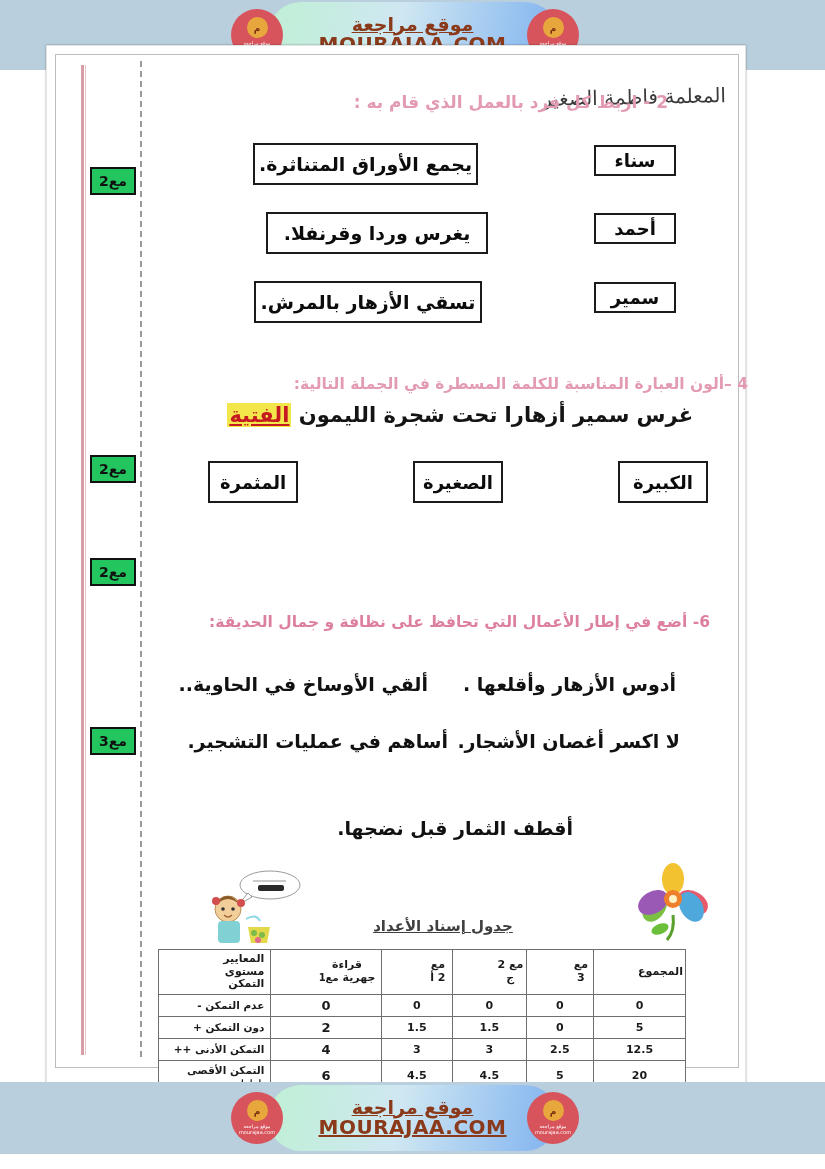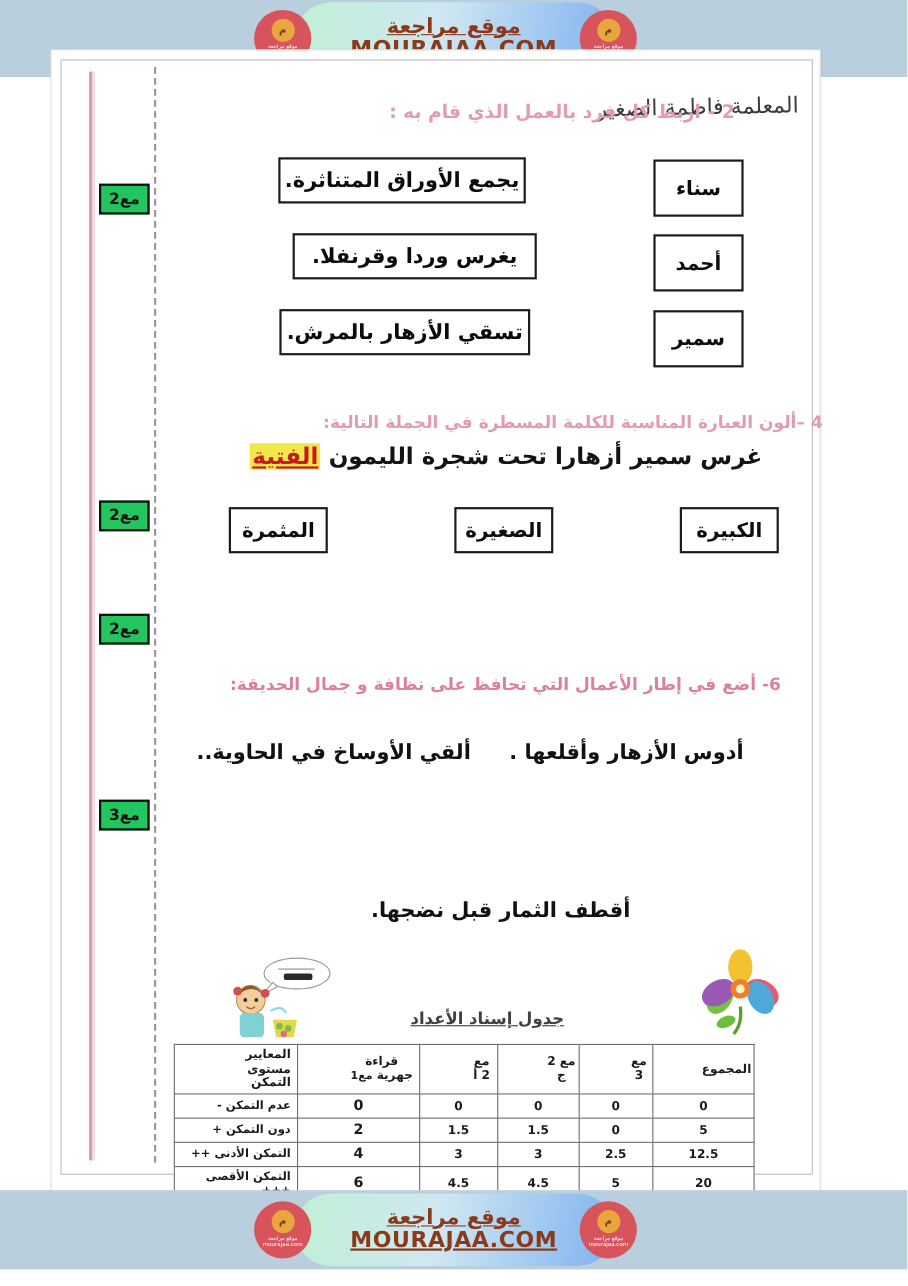--- a/index.html
+++ b/index.html
@@ -102,21 +102,21 @@
     padding: 0 2px;
   }
 
   
   .box {
     position: absolute; border: 2px solid #1b1b1b; background: #fff;
     display: flex; align-items: center; justify-content: center;
     font-size: 19px; font-weight: bold; color: #0c0c0c;
     white-space: nowrap;
   }
-  .box.name { width: 82px; height: 52px; font-size: 18px; }
+  .box.name { width: 82px; height: 31px; font-size: 18px; }
   .box.action { height: 42px; padding: 0 14px; }
   .box.option { width: 90px; height: 42px; font-size: 18px; margin-left: 11px; }
 
   
   .stmt {
     position: absolute; font-size: 19px; font-weight: bold; color: #111;
     white-space: nowrap;
   }
 
   
@@ -210,20 +210,22 @@
 
         <div class="box option" style="top:406px; right:30px;">الكبيرة</div>
         <div class="box option" style="top:406px; right:235px;">الصغيرة</div>
         <div class="box option" style="top:406px; right:440px;">المثمرة</div>
 
 
         <div class="q-line pink-strong" style="top:558px; right:28px; font-size:15.5px;">6- أضع في إطار  الأعمال التي تحافظ على نظافة و جمال الحديقة:</div>
 
         <div class="stmt" style="top:618px; right:62px;">أدوس  الأزهار وأقلعها .</div>
         <div class="stmt" style="top:618px; right:310px;">ألقي الأوساخ في الحاوية..</div>
+        <div class="stmt" style="top:675px; right:58px;">لا اكسر أغصان الأشجار.</div>
+        <div class="stmt" style="top:675px; right:290px;">أساهم في عمليات التشجير.</div>
         <div class="stmt" style="top:762px; right:165px;">أقطف الثمار قبل نضجها.</div>
 
         <svg class="clip clip-kid" viewBox="0 0 110 82">
           <ellipse cx="72" cy="18" rx="30" ry="14" fill="#fff" stroke="#9a9a9a" stroke-width="1"></ellipse>
           <path d="M50 26 L40 38 L54 30 Z" fill="#fff" stroke="#9a9a9a" stroke-width="1"></path>
           <line x1="55" y1="14" x2="88" y2="14" stroke="#b9b9b9" stroke-width="1.5"></line>
           <rect x="60" y="18" width="26" height="6" rx="2" fill="#2a2a2a"></rect>
           <circle cx="30" cy="42" r="13" fill="#f2cf9a" stroke="#b98f52" stroke-width="1"></circle>
           <path d="M18 38 q12 -12 24 0 q-6 -9 -12 -9 q-8 0 -12 9Z" fill="#8a5a2b"></path>
           <circle cx="25" cy="42" r="1.8" fill="#333"></circle>

